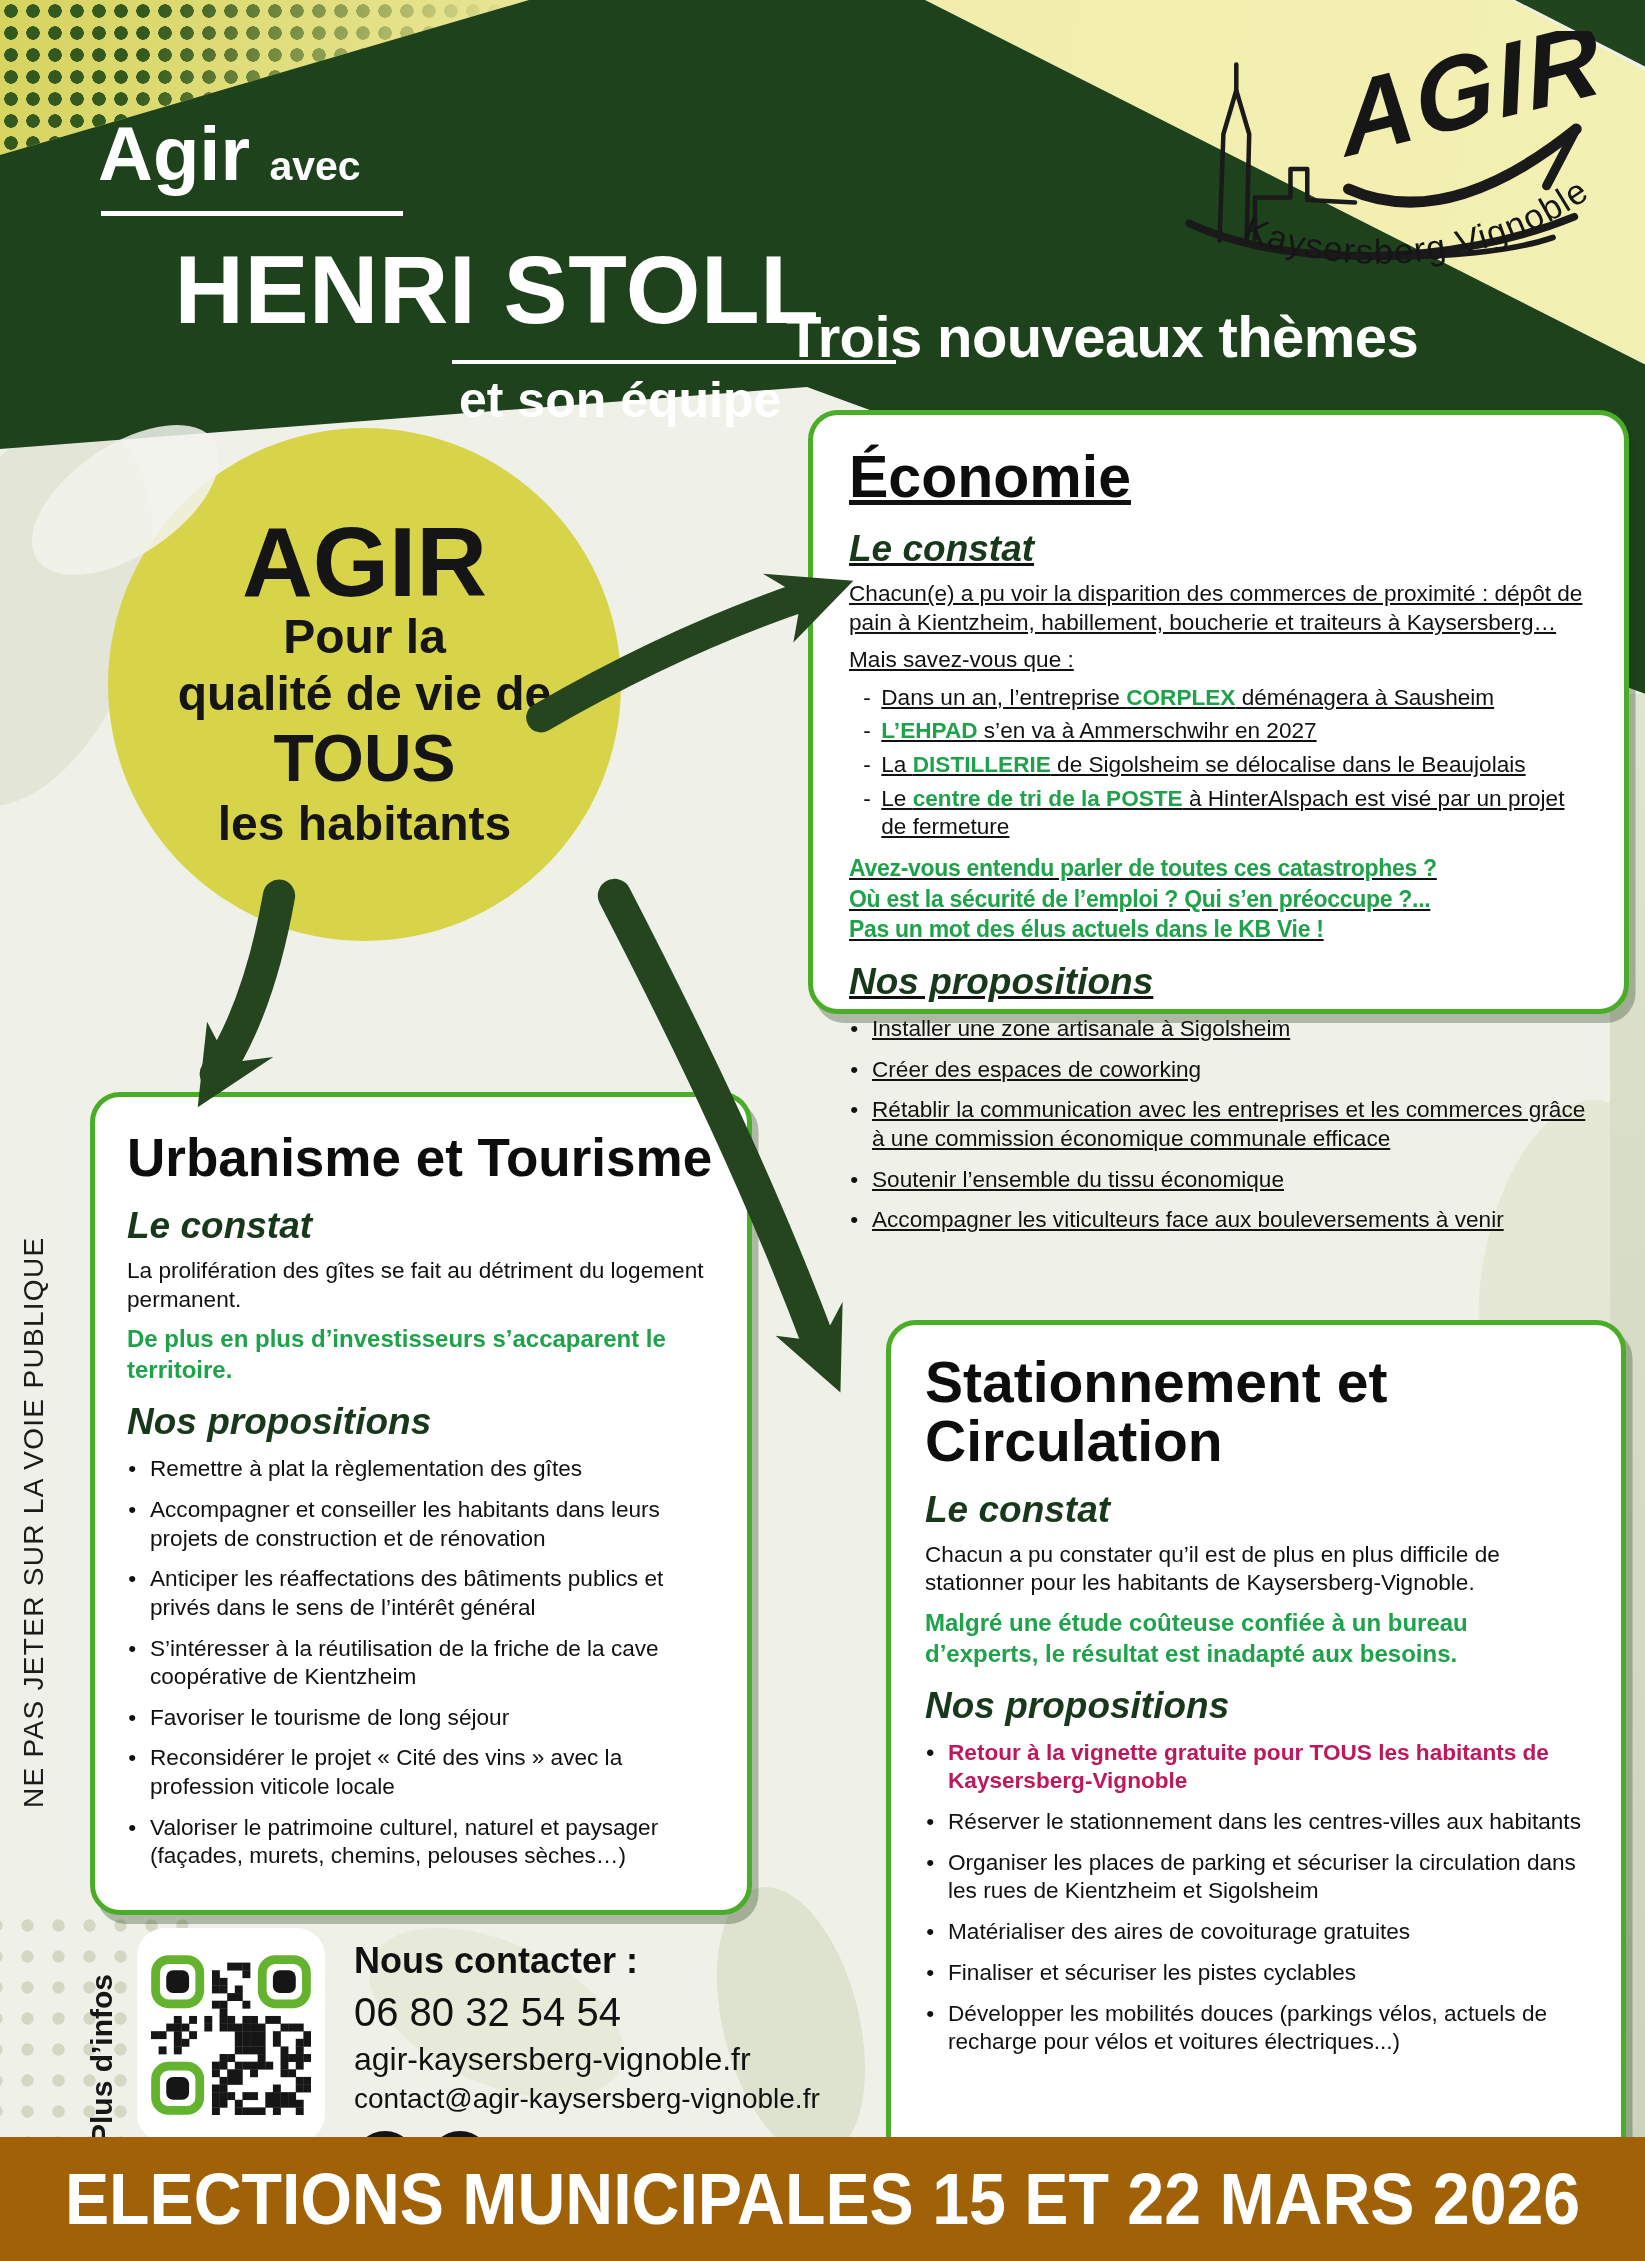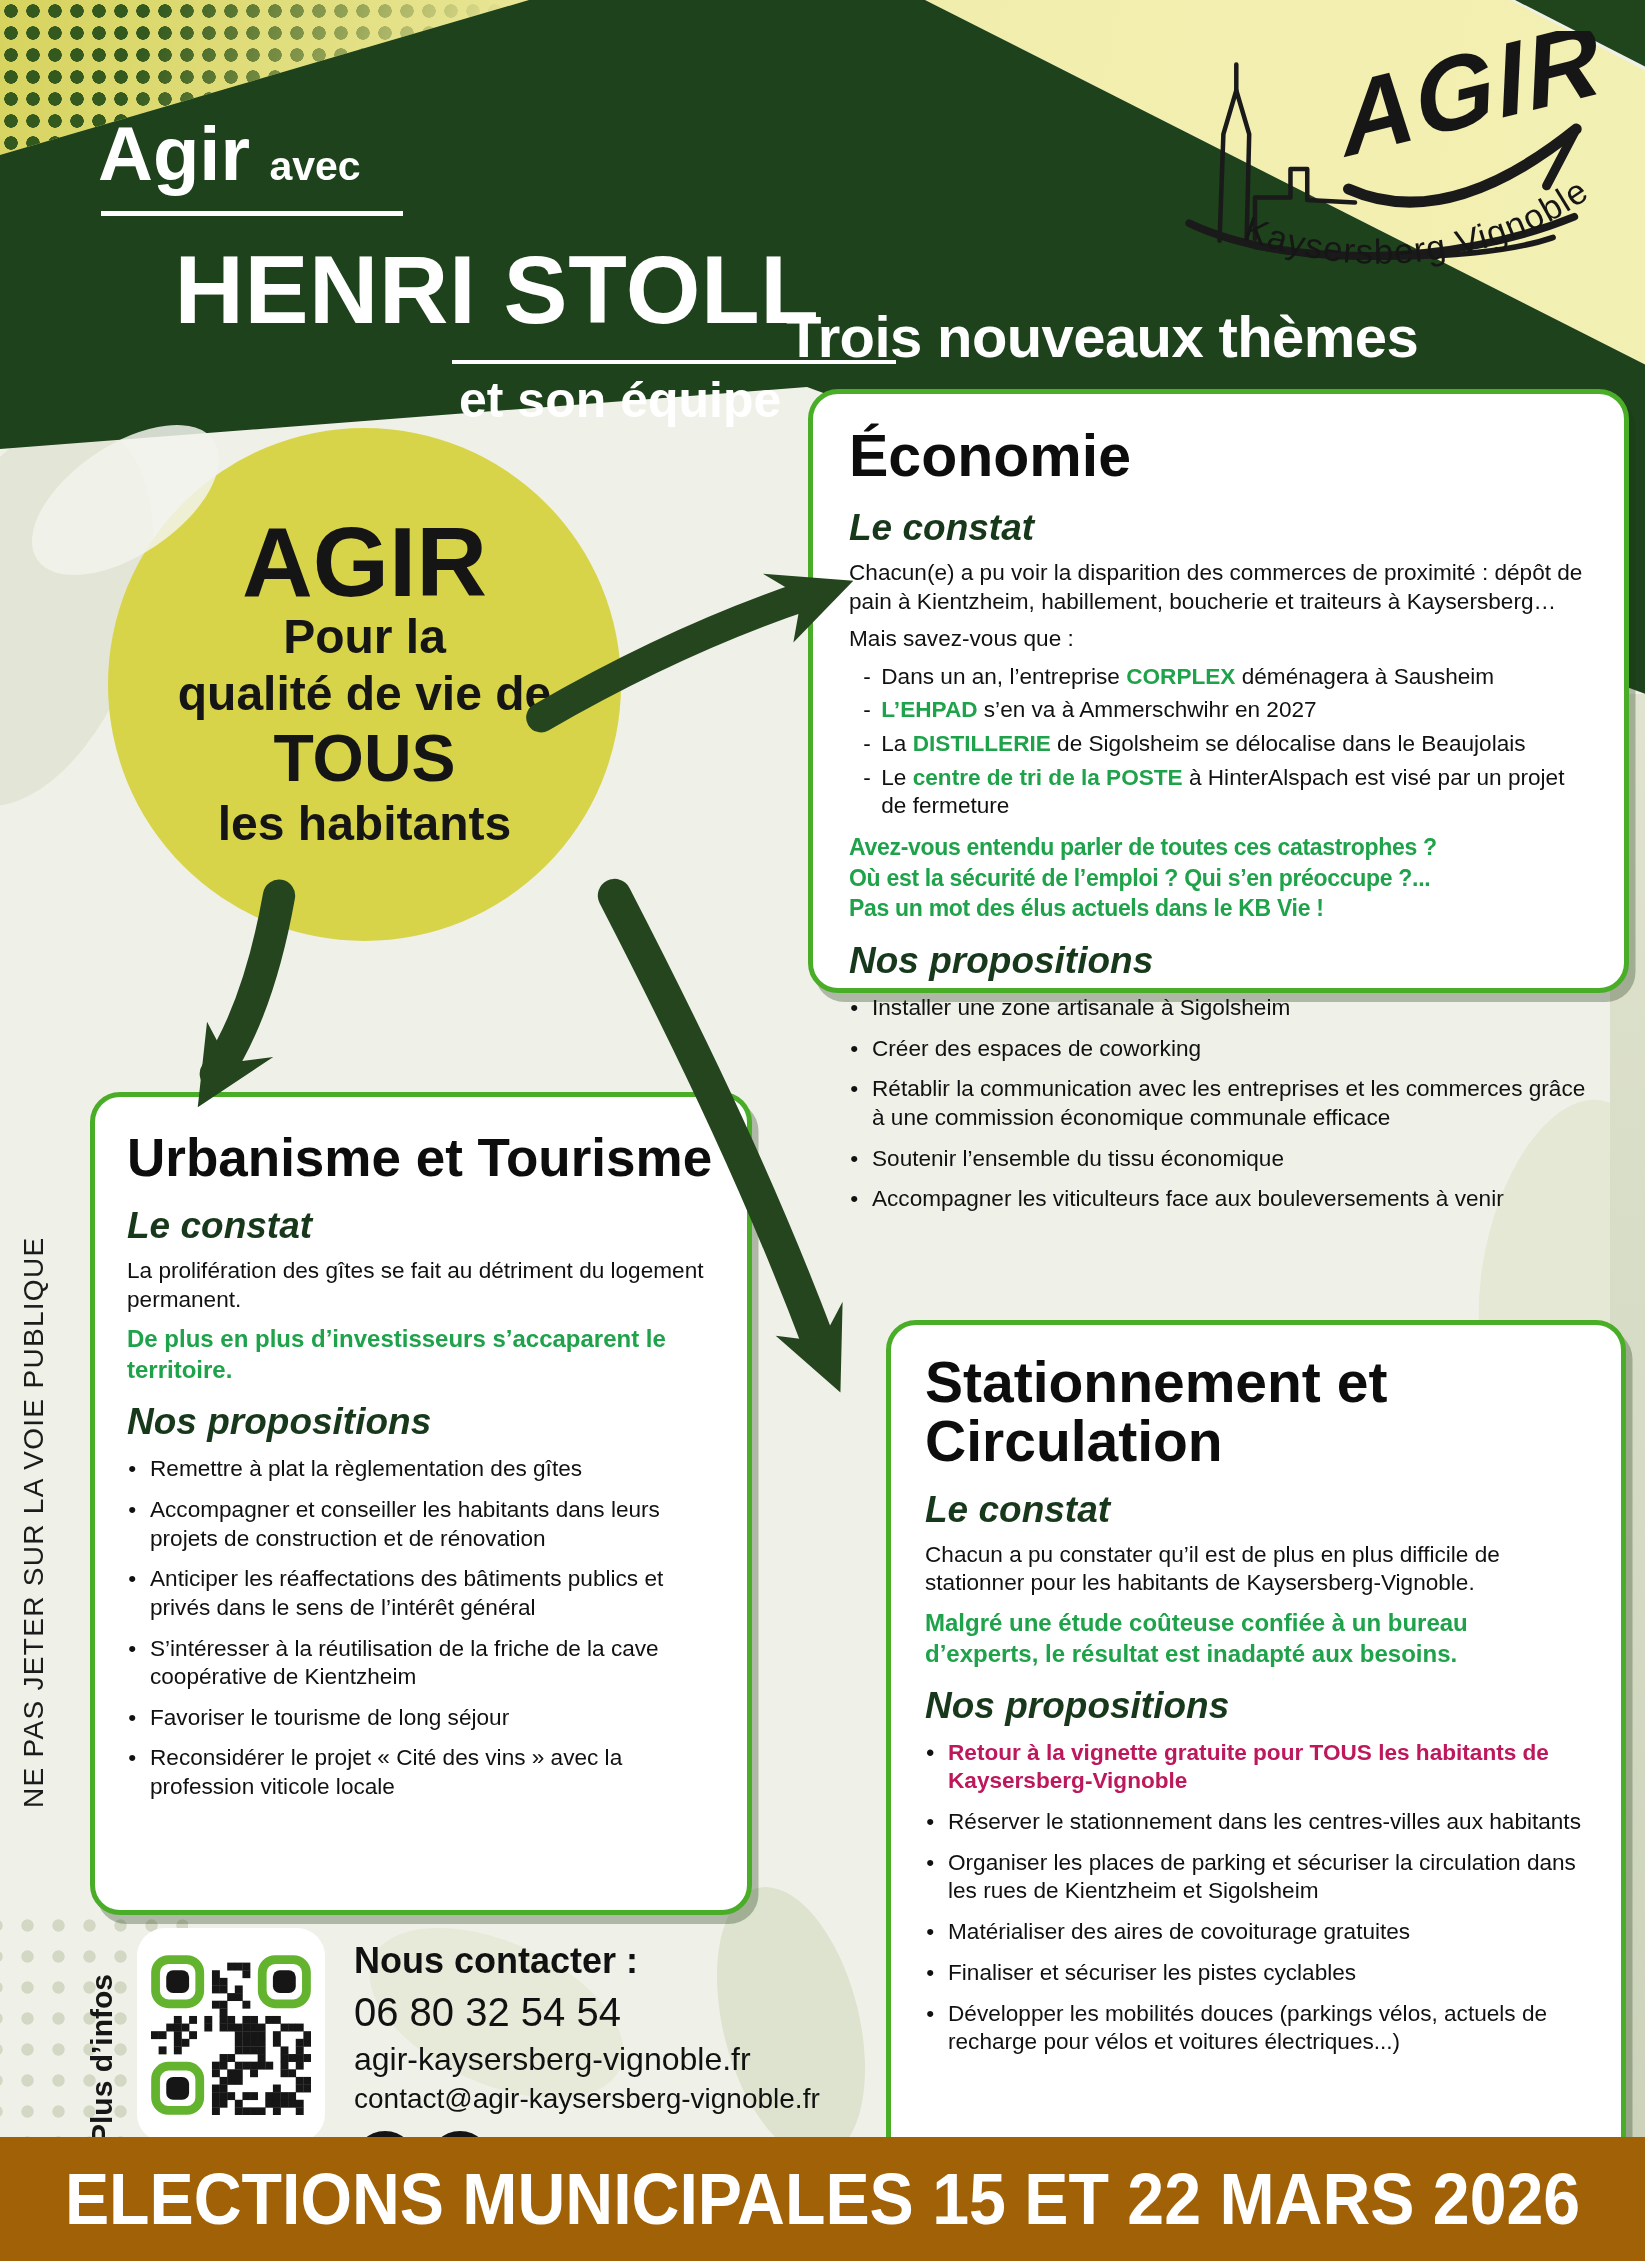--- a/index.html
+++ b/index.html
@@ -57,21 +57,21 @@
   .circle .c4{font-size:66px;font-weight:bold;line-height:1.12;}
   .leaf-white{position:absolute;left:19.4px;top:445px;width:213px;height:110px;border-radius:50%;
     background:#f2f3ec;transform:rotate(-34deg);z-index:5;opacity:.85;}
 
   
   .arrows{position:absolute;left:0;top:0;width:1646px;height:2261px;z-index:20;pointer-events:none;}
 
   
   .card{position:absolute;background:#fff;border:5.8px solid #4aad27;border-radius:30px;
     box-shadow:6.5px 9px 0 rgba(25,55,18,.30);box-sizing:border-box;z-index:10;}
-  .card.econ{left:808px;top:389px;width:821px;height:604px;padding:28px 36px 19.4px;}
+  .card.econ{left:808px;top:410px;width:821px;height:604px;padding:28px 36px 19.4px;text-decoration:underline;}
   .card.urb{left:90px;top:1092px;width:662px;height:823px;padding:30px 32px 19.4px;}
   .card.stat{left:886px;top:1320px;width:740px;height:896px;padding:28px 34px 19.4px;}
   .card h2{margin:0 0 17px;font-weight:bold;color:#0d0d0d;}
   .econ h2{font-size:59px;}
   .urb h2{font-size:53px;}
   .stat h2{font-size:57px;line-height:1.04;}
   .sub{font-size:37px;font-weight:bold;font-style:italic;color:#17381a;margin:15.5px 0 10.3px;}
   .body{font-size:22.6px;line-height:1.26;margin:0 0 9px;}
   .green-strong{color:#1ea24a;font-weight:bold;font-size:24px;line-height:1.3;margin:0 0 7.7px;}
   .facts{margin:3.9px 0 11.6px 10.3px;}
@@ -225,20 +225,21 @@
         <li class="prop">Accompagner et conseiller les habitants dans leurs projets de construction et de rénovation</li>
 
         <li class="prop">Anticiper les réaffectations des bâtiments publics et privés dans le sens de l’intérêt général</li>
 
         <li class="prop">S’intéresser à la réutilisation de la friche de la cave coopérative de Kientzheim</li>
 
         <li class="prop">Favoriser le tourisme de long séjour</li>
 
         <li class="prop">Reconsidérer le projet « Cité des vins » avec la profession viticole locale</li>
 
+        <li class="prop">Valoriser le patrimoine culturel, naturel et paysager (façades, murets, chemins, pelouses sèches…)</li>
       </ul>
   </section>
 
   <section class="card stat">
     <h2>Stationnement et Circulation</h2>
     <div class="sub">Le constat</div>
     <p class="body">Chacun a pu constater qu’il est de plus en plus difficile de stationner pour les habitants de Kaysersberg-Vignoble.</p>
     <p class="green-strong">Malgré une étude coûteuse confiée à un bureau d’experts, le résultat est inadapté aux besoins.</p>
     <div class="sub">Nos propositions</div>
     <ul class="props">

